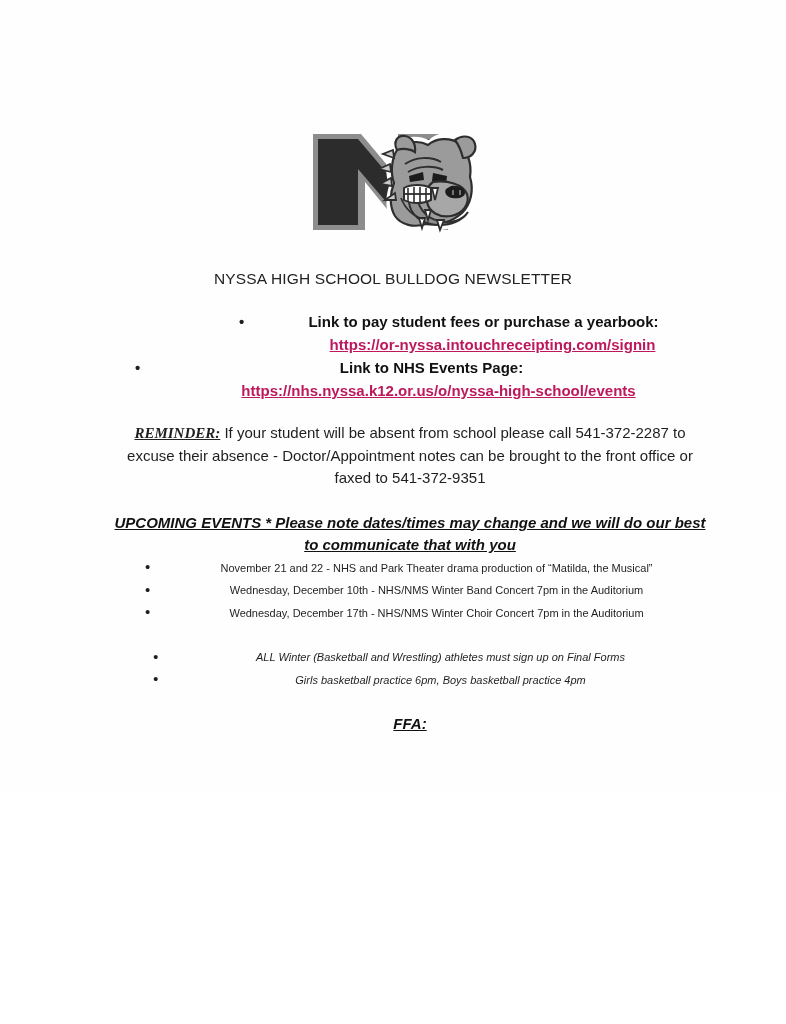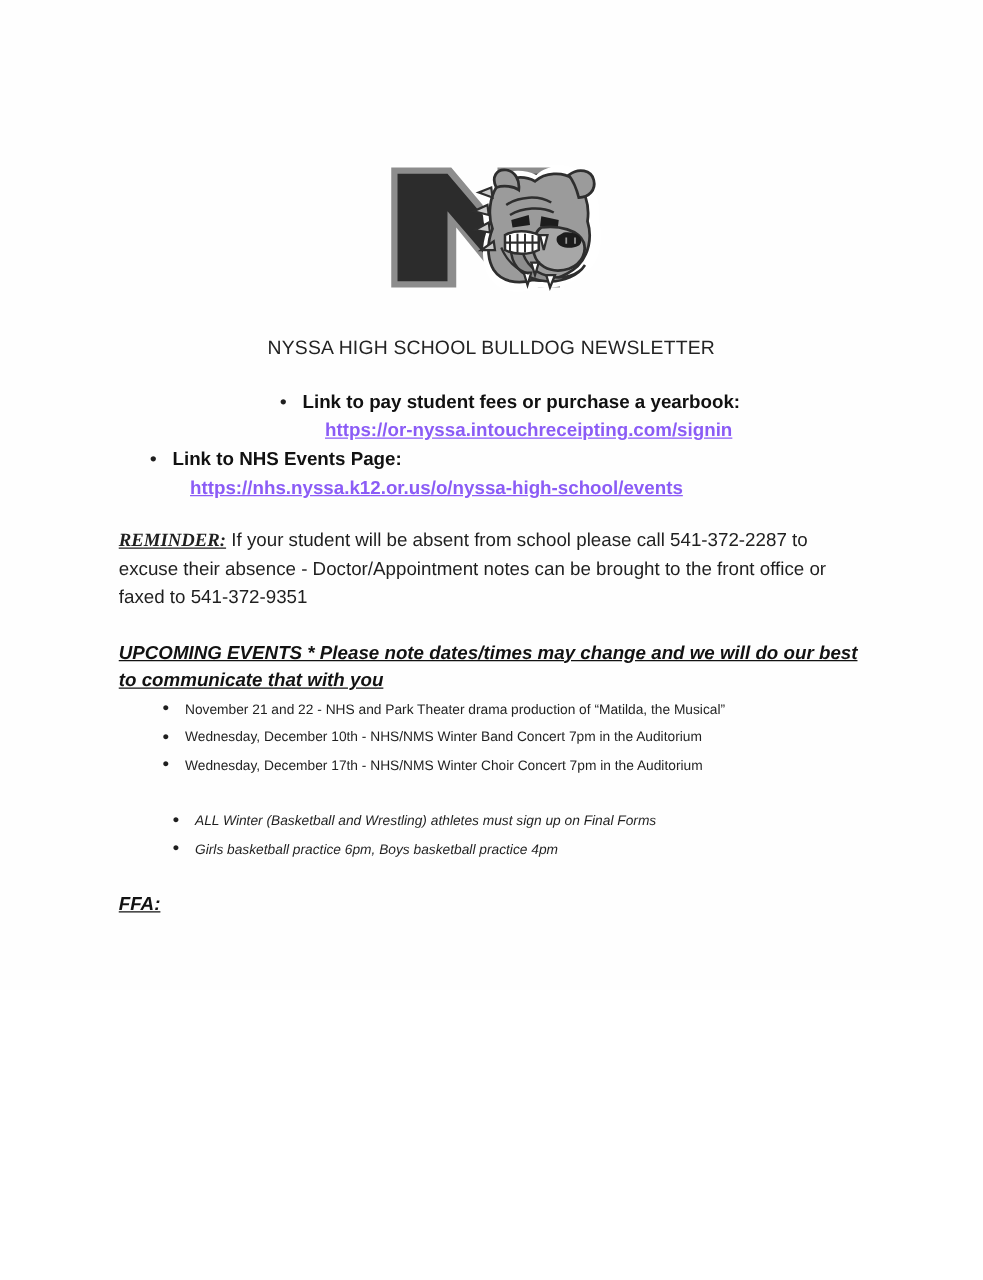--- a/index.html
+++ b/index.html
@@ -42,23 +42,24 @@
     width: 786px;
     text-align: center;
     font-size: 15.5px;
     letter-spacing: 0.15px;
     color: #232323;
   }
 
   
   .content {
     position: absolute;
-    left: 95px;
+    left: 110px;
     top: 310px;
     width: 600px;
+    text-align: center;
   }
 
   .para {
     font-size: 15px;
     line-height: 22.5px;
     color: #1f1f1f;
     margin: 0;
   }
 
   .section-head {
@@ -106,21 +107,21 @@
     font-weight: bold;
     font-size: 15px;
     line-height: 23px;
     color: #111;
   }
   .link-deep { margin-left: 126px; }
   .link-shallow { margin-left: 22px; }
   .link-url {
     display: block;
     font-weight: bold;
-    color: #8b5cf6;
+    color: #be185d;
   }
   .url-indent-a { margin-left: 18px; }
   .url-indent-b { margin-left: 14px; }
   .spacer-md { height: 20px; }
   .spacer-lg { height: 22px; }
 
   .bullet-list { margin-left: 32px; }
   .bullet-list li { padding-left: 21px; }
 
   .bullet-list-indented { margin-left: 40px; font-style: italic; }

